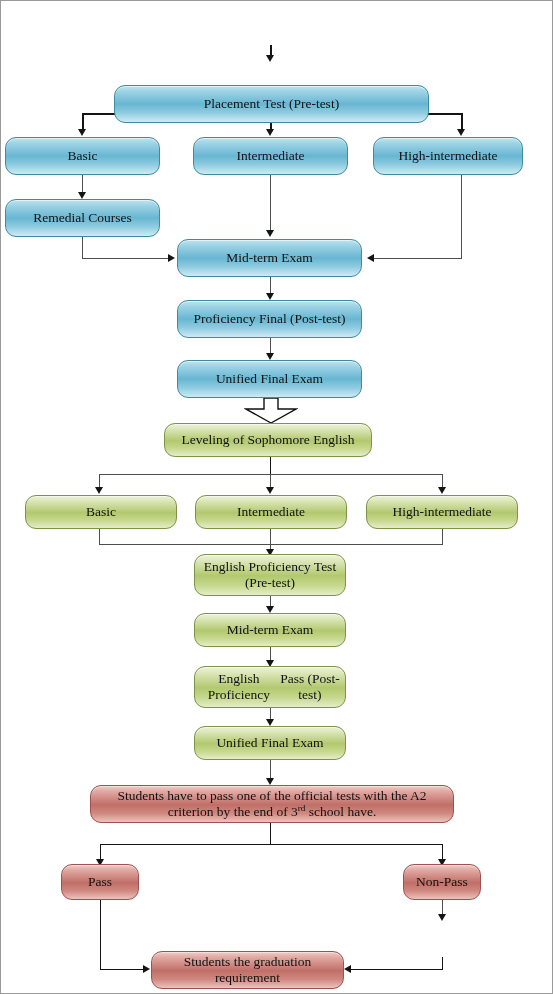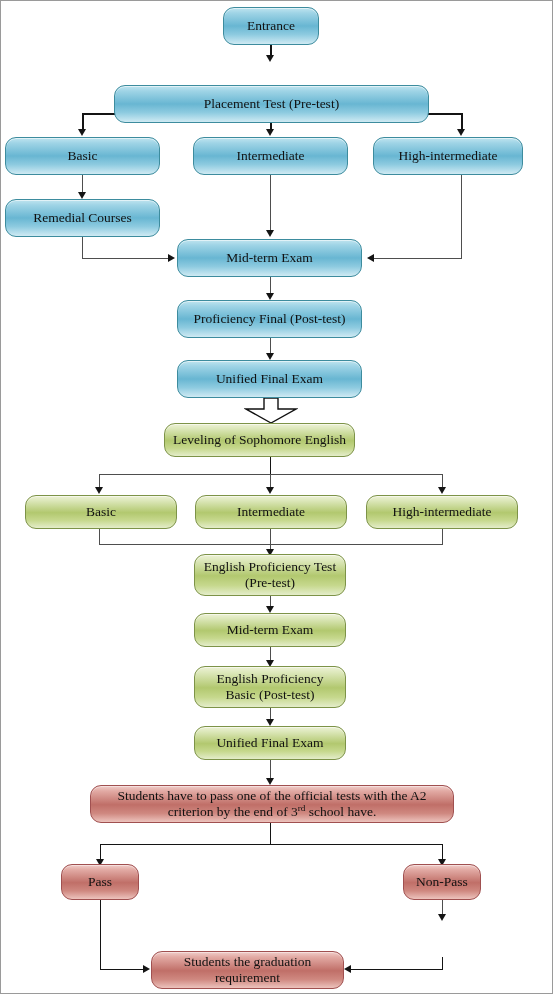--- a/index.html
+++ b/index.html
@@ -111,23 +111,20 @@
   }
   .blockarrow svg { display: block; }
 
   sup { font-size: 0.68em; vertical-align: super; line-height: 0; }
 </style>
 </head>
 <body>
 
 <div id="canvas">
 
-  <div class="node blue" style="left:222px; top:6px; width:96px; height:38px;">
-    <span class="txt">Entrance</span>
-  </div>
 
   <div class="vline thick" style="left:269px; top:44px; height:12px;"></div>
   <div class="arr down" style="left:265px; top:54px;"></div>
 
   <div class="node blue" style="left:113px; top:60px; width:315px; height:38px;margin-top:24px;">
     <span class="txt">Placement Test (Pre-test)</span>
   </div>
 
   <div class="vline thick" style="left:269px; top:98px; height:15px;"></div>
   <div class="hline thick" style="left:81px; top:112px; width:380px;"></div>
@@ -183,21 +180,21 @@
   <div class="node blue" style="left:176px; top:359px; width:185px; height:38px;">
     <span class="txt">Unified Final Exam</span>
   </div>
 
   <div class="blockarrow" style="left:243px; top:396px;">
     <svg width="54" height="27" viewBox="0 0 54 27">
       <polygon points="20,1 34,1 34,12 52,12 27,26 2,12 20,12" fill="#ffffff" stroke="#111111" stroke-width="1.4" stroke-linejoin="miter"></polygon>
     </svg>
   </div>
 
-  <div class="node green" style="left:163px; top:422px; width:191px; height:34px;">
+  <div class="node green" style="left:163px; top:422px; width:208px; height:34px;">
     <span class="txt">Leveling of Sophomore English</span>
   </div>
 
   <div class="vline dark" style="left:269px; top:456px; height:18px;"></div>
   <div class="hline" style="left:98px; top:473px; width:343px;"></div>
   <div class="vline" style="left:98px; top:473px; height:14px;"></div>
   <div class="vline" style="left:269px; top:473px; height:14px;"></div>
   <div class="vline" style="left:441px; top:473px; height:14px;"></div>
   <div class="arr down" style="left:94px; top:486px;"></div>
   <div class="arr down" style="left:265px; top:486px;"></div>
@@ -227,23 +224,23 @@
   <div class="vline" style="left:269px; top:595px; height:12px;"></div>
   <div class="arr down" style="left:265px; top:605px;"></div>
 
   <div class="node green" style="left:193px; top:612px; width:152px; height:34px;">
     <span class="txt">Mid-term Exam</span>
   </div>
 
   <div class="vline" style="left:269px; top:646px; height:16px;"></div>
   <div class="arr down" style="left:265px; top:659px;"></div>
 
-  <div class="node green" style="left:193px; top:665px; width:152px; height:42px; flex-direction:column;">
+  <div class="node green" style="left:193px; top:665px; width:152px; height:42px; flex-direction:row;">
     <span class="txt">English Proficiency</span>
-    <span class="txt">Basic (Post-test)</span>
+    <span class="txt">Pass (Post-test)</span>
   </div>
 
   <div class="vline" style="left:269px; top:707px; height:13px;"></div>
   <div class="arr down" style="left:265px; top:718px;"></div>
 
   <div class="node green" style="left:193px; top:725px; width:152px; height:34px;">
     <span class="txt">Unified Final Exam</span>
   </div>
 
   <div class="vline" style="left:269px; top:759px; height:20px;"></div>

